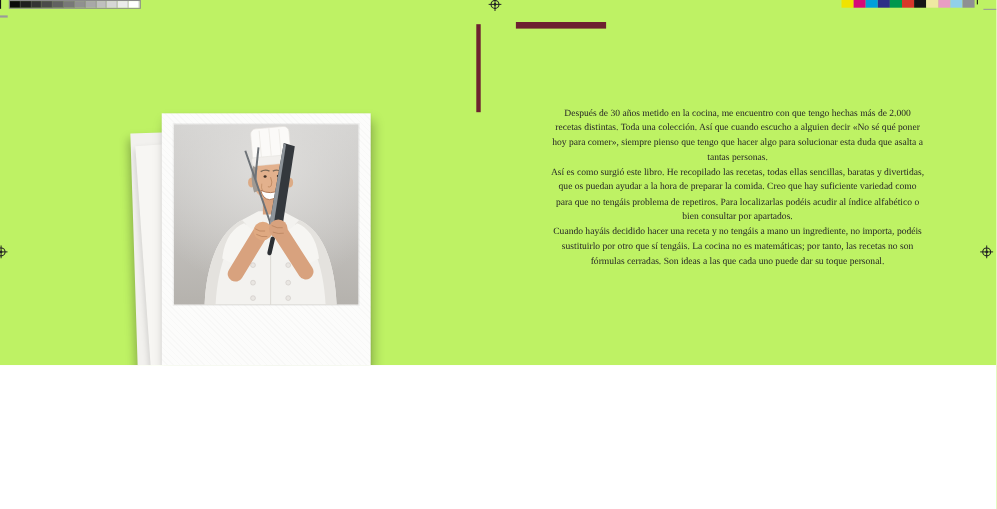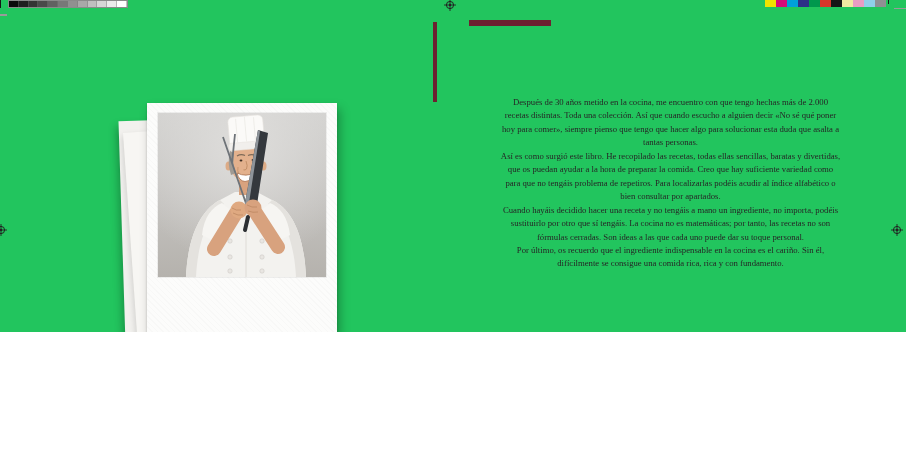--- a/index.html
+++ b/index.html
@@ -1,16 +1,16 @@
 <!DOCTYPE html>
 <html style="--accent: #6d2130;"><head>
 <meta charset="utf-8">
 <style>
   html,body{margin:0;padding:0;background:#ffffff;}
-  .canvas{position:relative;width:906px;height:332px;background:#22c55e;overflow:hidden;
+  .canvas{position:relative;width:906px;height:332px;background:#bef264;overflow:hidden;
           font-family:"Liberation Serif", serif;}
   .abs{position:absolute;}
 
   
   .grayscale-bar{left:8px;top:0;width:120px;height:8px;display:flex;border:0.5px solid #8a8a8a;box-sizing:border-box;}
   .grayscale-bar .swatch{flex:1;border-right:0.5px solid rgba(120,120,120,.45);}
   .color-bar{left:765px;top:0;width:121px;height:7px;display:flex;}
   .color-bar .swatch{flex:1;}
   .tick-v{width:1px;background:#161616;}
   .dash-h{height:1.5px;background:#9a9a9a;}
@@ -186,21 +186,20 @@
         <circle cx="95" cy="95" r="8.5" fill="#d8a27e"></circle>
         <path d="M74 95 q4 3 9 2 M75 100 q5 3 10 2 M89 92 q5 3 10 2 M90 98 q5 2 10 1" stroke="#b9845f" stroke-width="0.7" fill="none"></path>
       </svg>
     </div>
   </div>
 
   <div class="abs text-block">
     <p class="p-justify">Después de 30 años metido en la cocina, me encuentro con que tengo hechas más de 2.000 recetas distintas. Toda una colección. Así que cuando escucho a alguien decir «No sé qué poner hoy para comer», siempre pienso que tengo que hacer algo para solucionar esta duda que asalta a tantas personas.</p>
     <p class="p-center">Así es como surgió este libro. He recopilado las recetas, todas ellas sencillas, baratas y divertidas, que os puedan ayudar a la hora de preparar la comida. Creo que hay suficiente variedad como para que no tengáis problema de repetiros. Para localizarlas podéis acudir al índice alfabético o bien consultar por apartados.</p>
     <p class="p-center">Cuando hayáis decidido hacer una receta y no tengáis a mano un ingrediente, no importa, podéis sustituirlo por otro que sí tengáis. La cocina no es matemáticas; por tanto, las recetas no son fórmulas cerradas. Son ideas a las que cada uno puede dar su toque personal.</p>
-    <p class="p-center">Por último, os recuerdo que el ingrediente indispensable en la cocina es el cariño. Sin él, difícilmente se consigue una comida rica, rica y con fundamento.</p>
   </div>
   <div class="abs signature">karlos Arguiñano</div>
   <div class="abs page-number">9</div>
 
   <div class="abs dash-h" style="left:0;top:446px;width:7px;background:#555;"></div>
   <div class="abs tick-v" style="left:2px;top:448px;height:10px;"></div>
   <div class="abs slug slug-left">libro-recetas.indd   8-9</div>
 
   <span class="abs reg-mark" style="left:444px;top:452px;">
     <svg width="12" height="12" viewBox="0 0 12 12">

